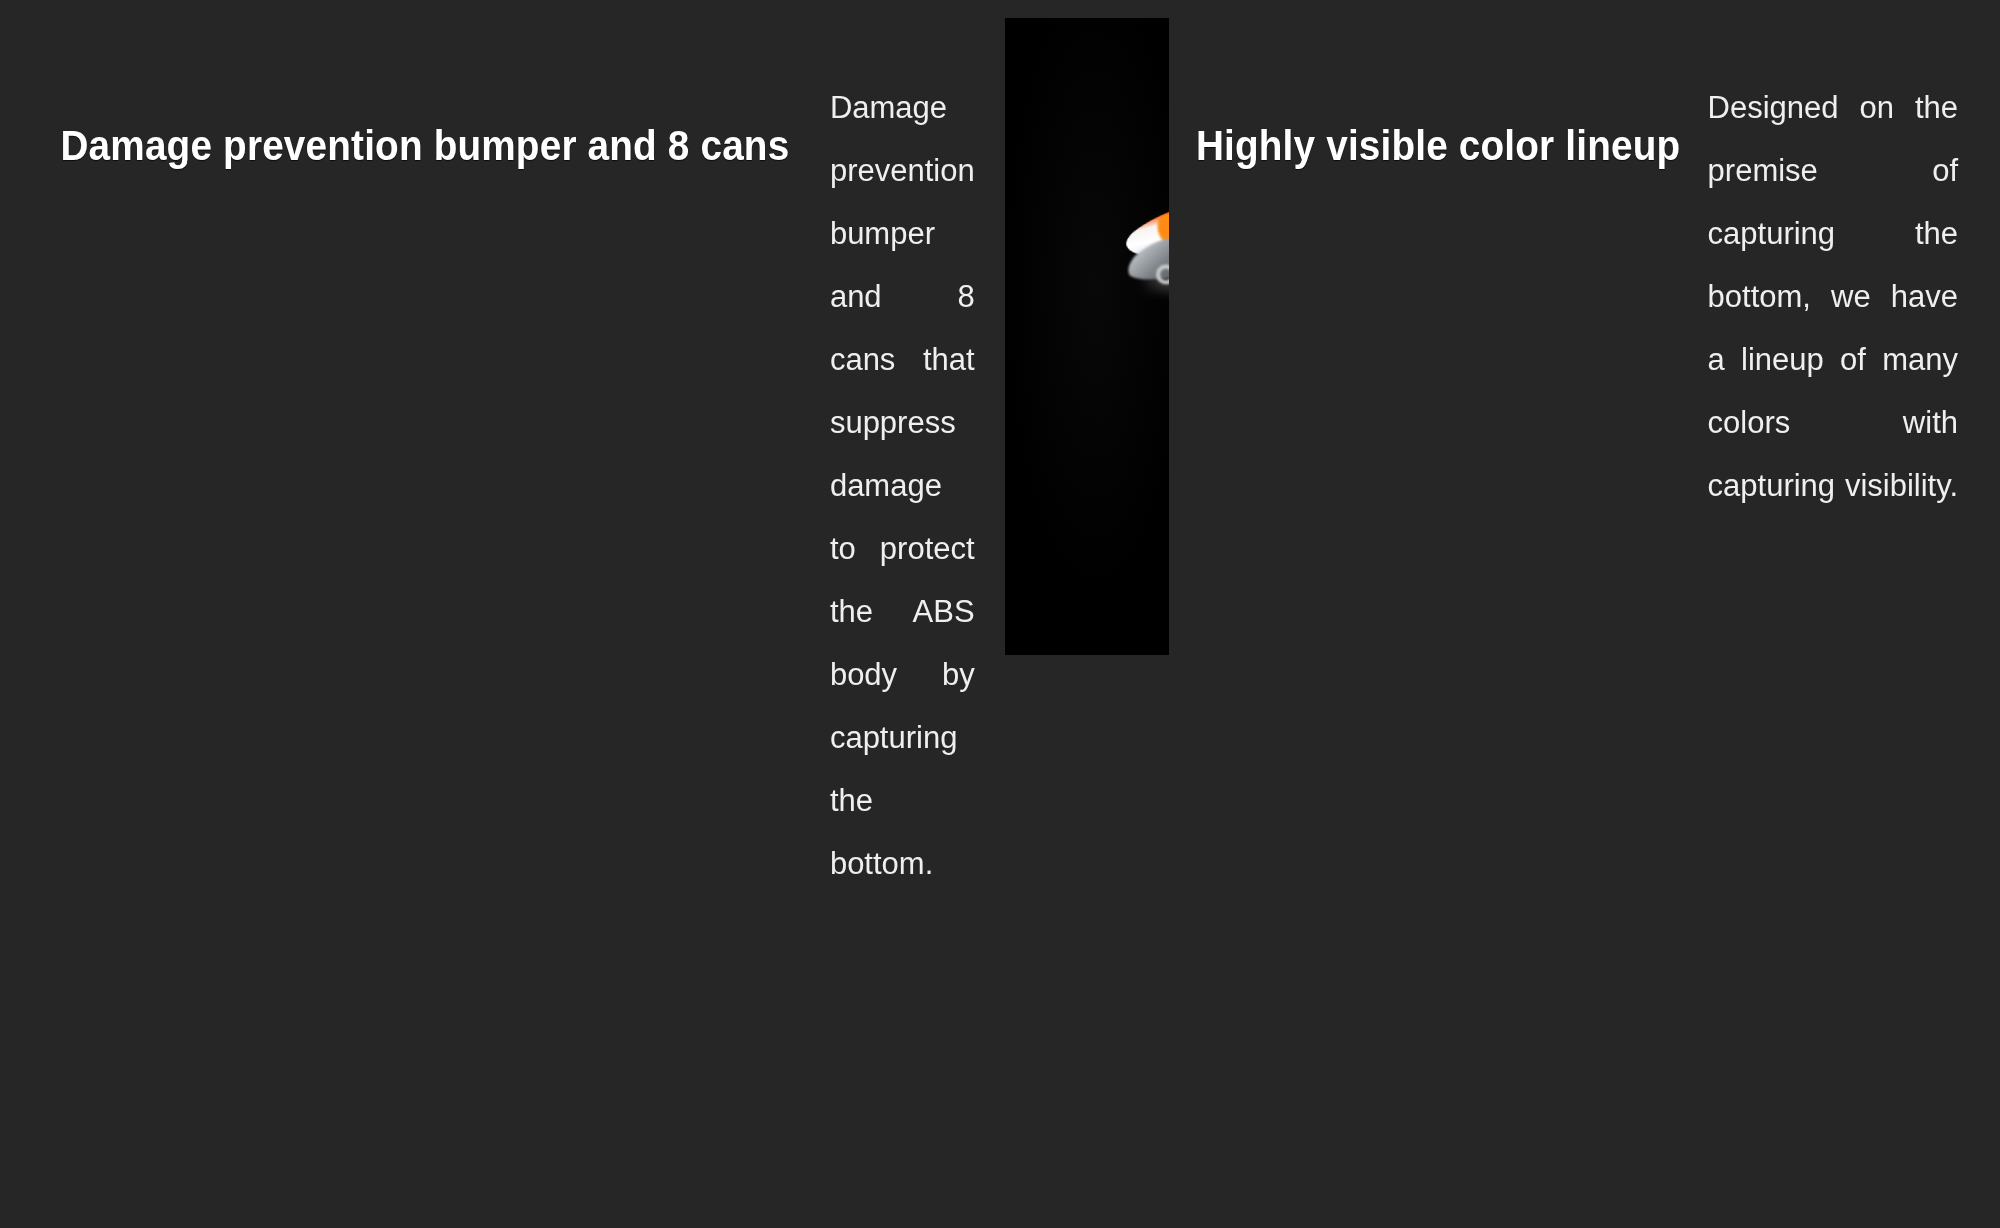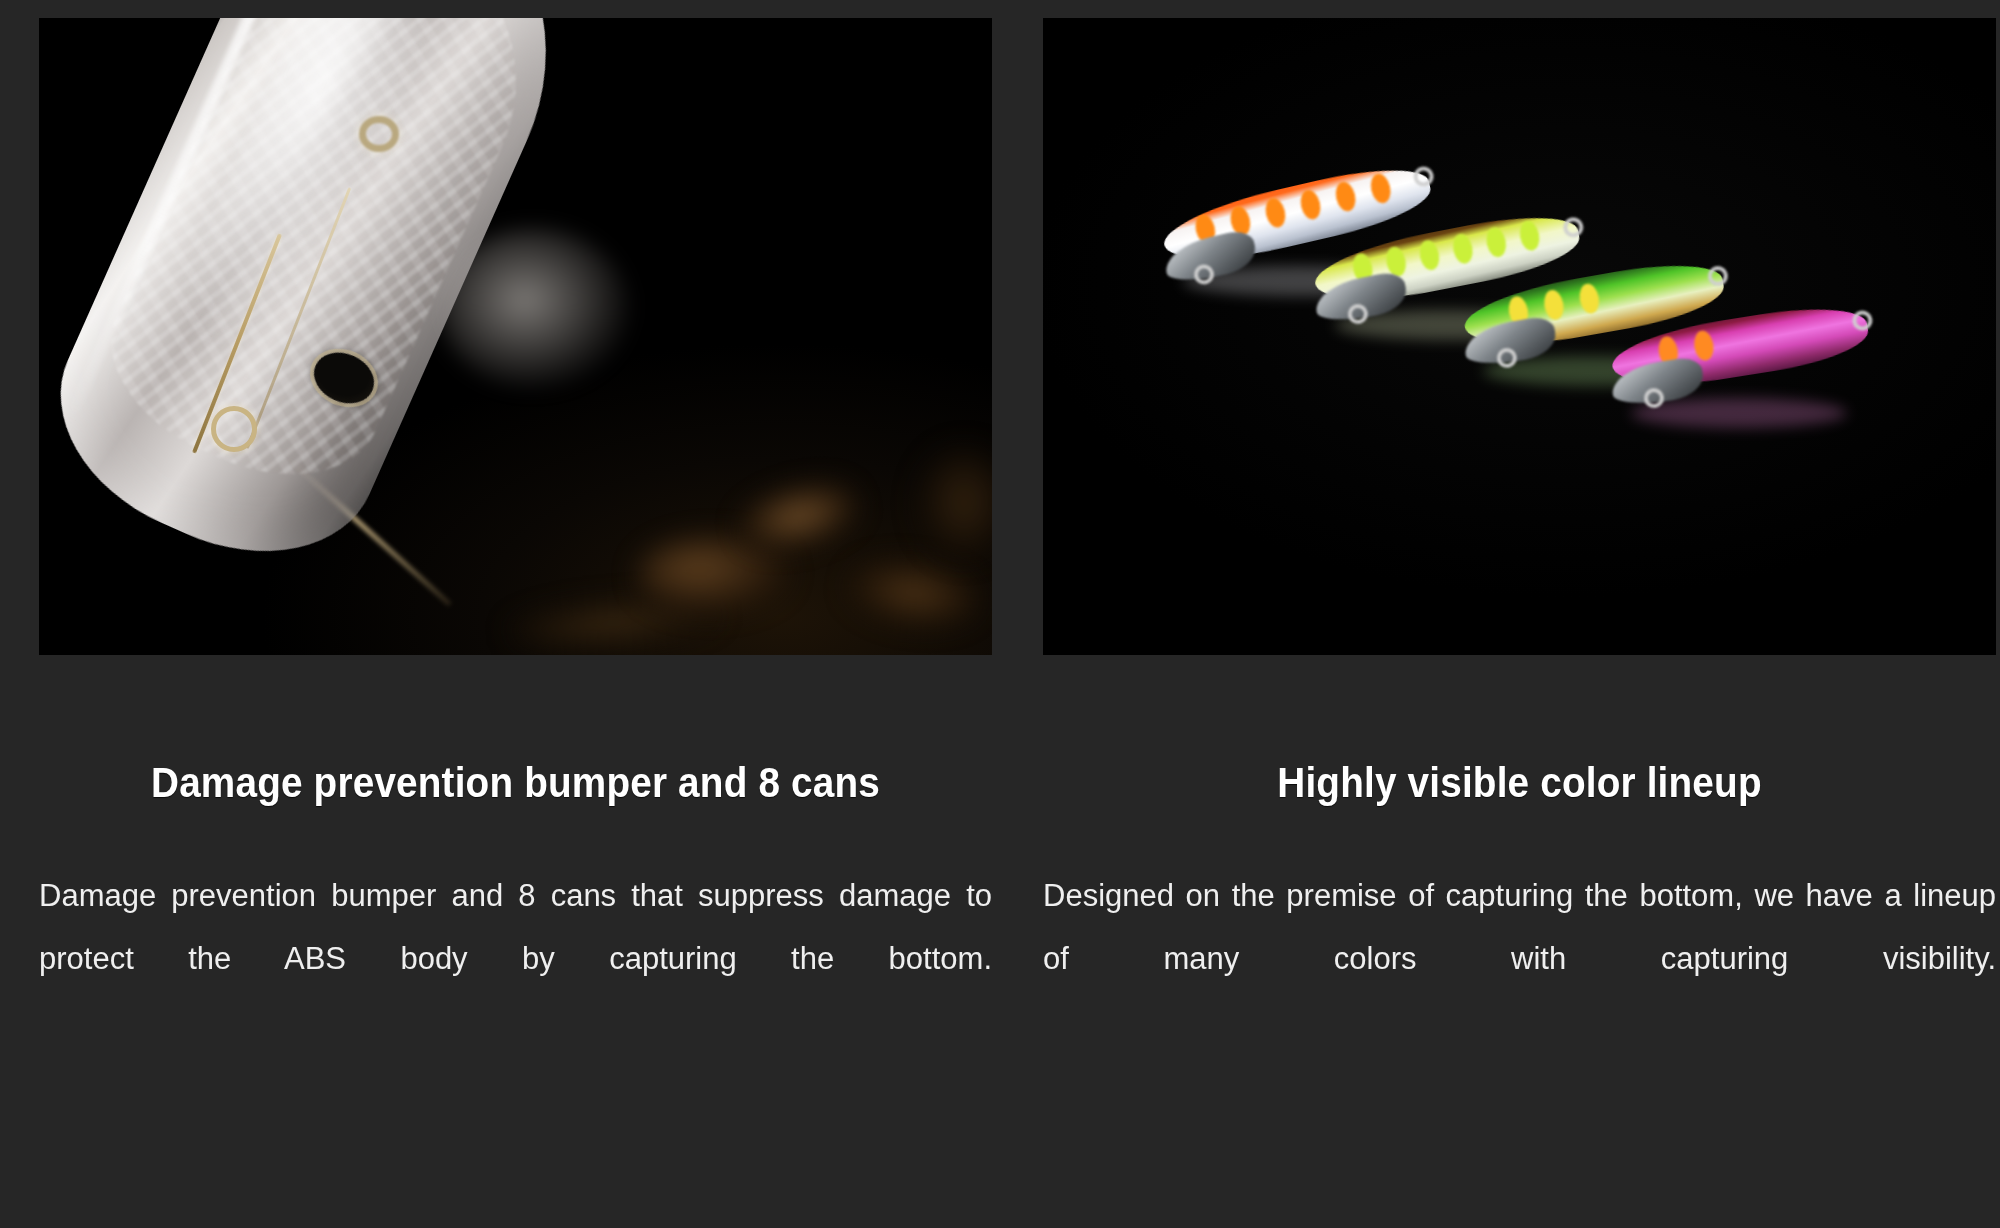--- a/index.html
+++ b/index.html
@@ -27,22 +27,21 @@
   .columns {
     display: flex;
     width: 2000px;
     padding: 18px 28px 0 20px;
     gap: 32px;
   }
   .col {
     width: 953px;
     flex: 0 0 953px;
     display: flex;
-    flex-direction: column;
-    margin-left: 19px;
+    flex-direction: row;
   }
 
   
   .photo {
     position: relative;
     width: 953px;
     height: 637px;
     background: #000;
     overflow: hidden;
   }

